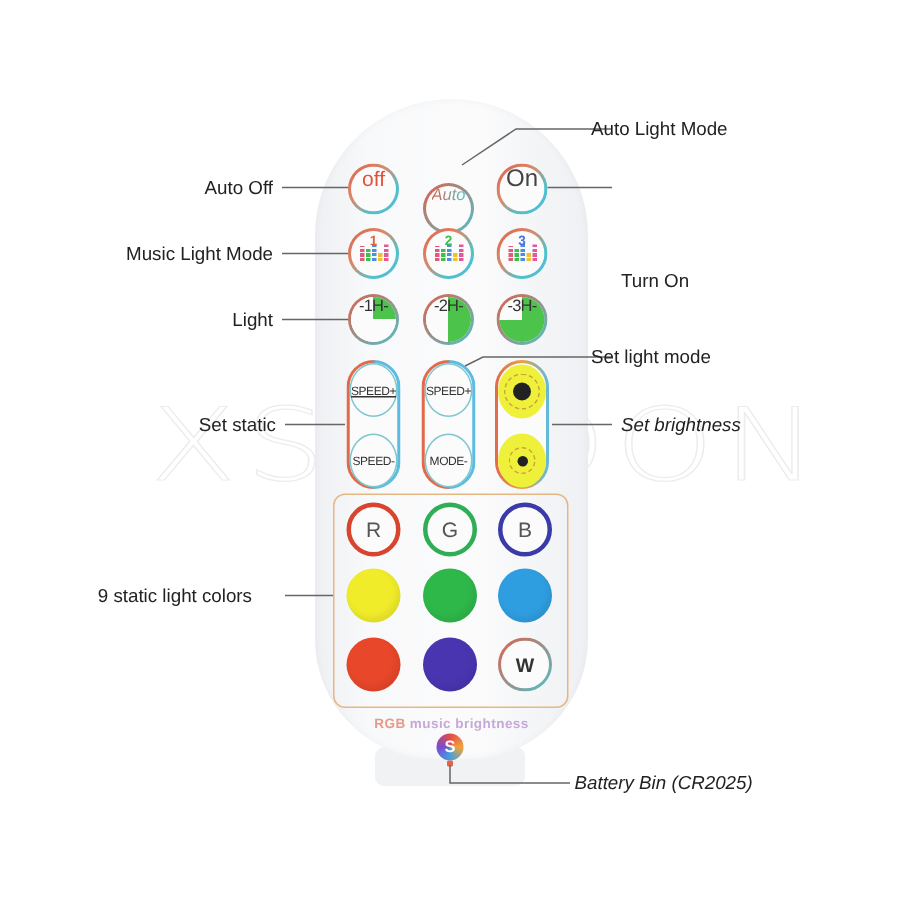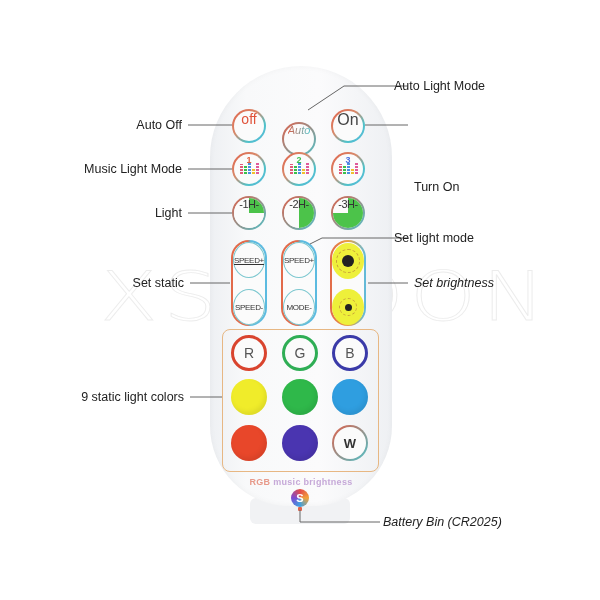--- a/index.html
+++ b/index.html
@@ -213,14 +213,14 @@
 </svg>
 
 <div class="label" style="left:394px;top:79px;">Auto Light Mode</div>
 <div class="label right" style="right:418px;top:118px;">Auto Off</div>
 <div class="label" style="left:414px;top:136px;margin-top:44px;">Turn On</div>
 <div class="label right" style="right:418px;top:162px;">Music Light Mode</div>
 <div class="label right" style="right:418px;top:206px;">Light</div>
 <div class="label" style="left:394px;top:231px;">Set light mode</div>
 <div class="label right" style="right:416px;top:276px;">Set static</div>
 <div class="label" style="left:414px;top:276px;font-style:italic;">Set brightness</div>
-<div class="label right" style="right:416px;top:390px;">9 static light colors</div>
+<div class="label right" style="right:432px;top:390px;">9 static light colors</div>
 <div class="label" style="left:383px;top:515px;font-style:italic;">Battery Bin (CR2025)</div>
 
 </body></html>

